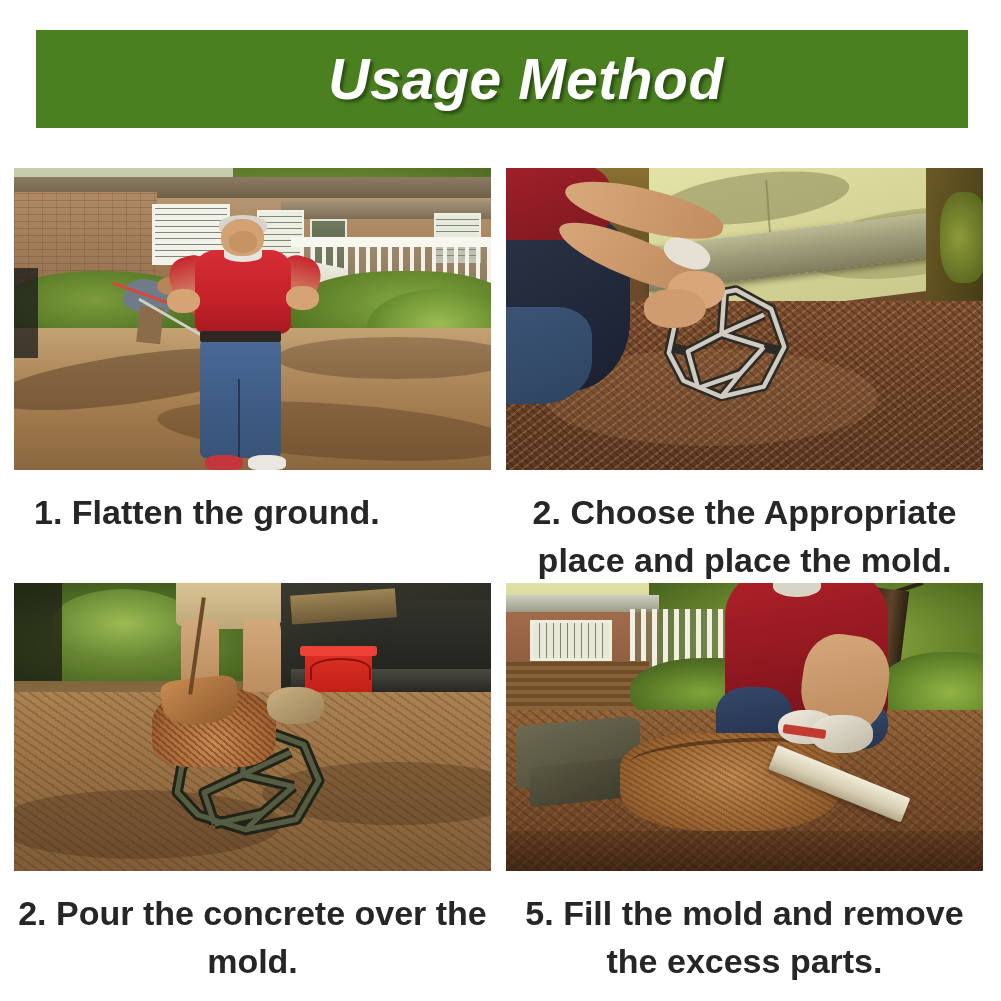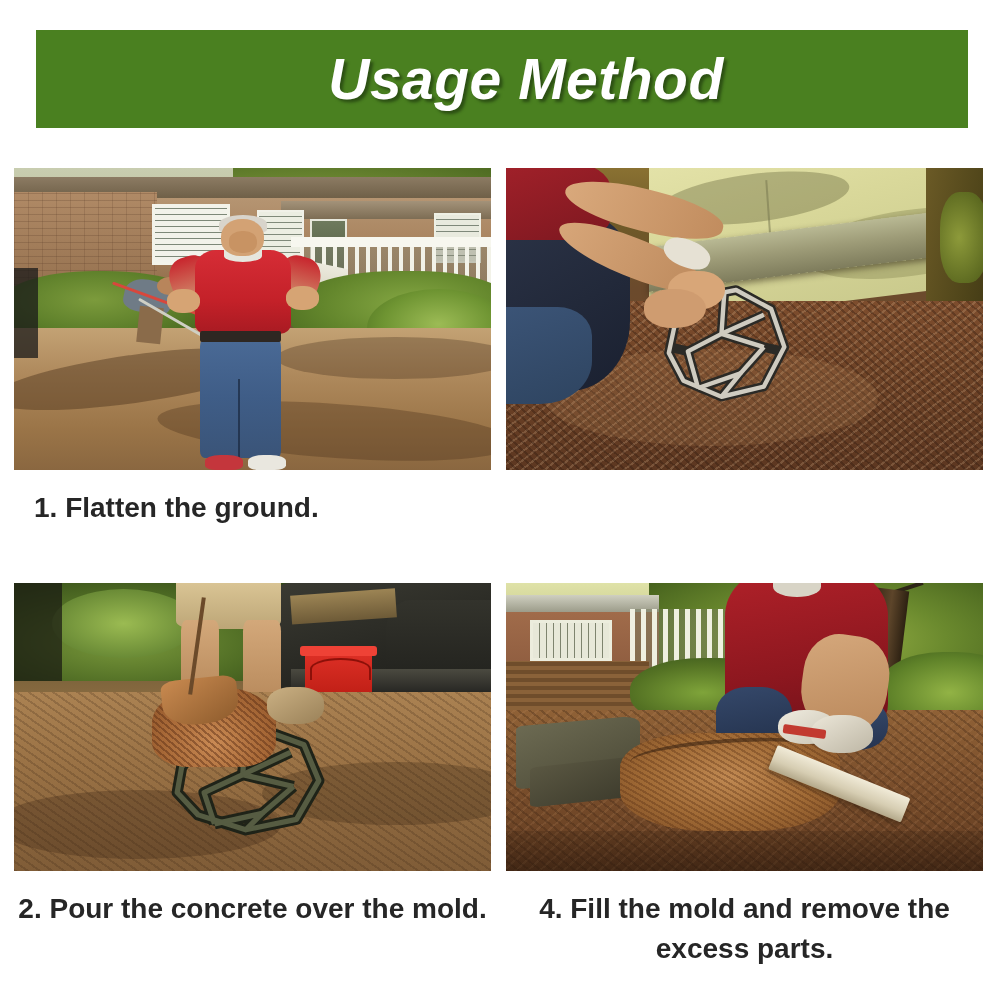--- a/index.html
+++ b/index.html
@@ -61,21 +61,21 @@
     width: 477px;
     height: 302px;
     overflow: hidden;
     background: #6b5436;
   }
   .step-3 .photo, .step-4 .photo { height: 288px; }
 
   .caption {
     margin-top: 18px;
     color: #262626;
-    font-size: 28px;
+    font-size: 34px;
     font-weight: bold;
     line-height: 1.42;
     text-align: center;
     font-family: "Liberation Sans", sans-serif;
   }
   .caption.one-line { text-align: left; padding-left: 20px; }
 
   
   .lyr { position: absolute; }
 
@@ -464,20 +464,21 @@
             <path d="M92,86 L46,110 L60,160"></path>
             <path d="M92,86 L150,60"></path>
             <path d="M118,140 L150,104"></path>
             <path d="M92,172 L118,140 L60,160"></path>
           </g>
         </svg>
       </div>
       <div class="lyr p2-hand1"></div>
       <div class="lyr p2-hand2"></div>
     </div>
+    <div class="caption">2. Choose the Appropriate place and place the mold.</div>
   </div>
 
   <div class="step step-3">
     <div class="photo">
       <div class="lyr p3-bg"></div>
       <div class="lyr p3-trees"></div>
       <div class="lyr p3-trees2"></div>
       <div class="lyr p3-dark-l"></div>
       <div class="lyr p3-machine"></div>
       <div class="lyr p3-machine2"></div>
@@ -544,16 +545,16 @@
       <div class="lyr p4-knee2"></div>
       <div class="lyr p4-arm"></div>
       <div class="lyr p4-filled"></div>
       <div class="lyr p4-mold-ln"></div>
       <div class="lyr p4-board"></div>
       <div class="lyr p4-glove1"></div>
       <div class="lyr p4-glove2"></div>
       <div class="lyr p4-gl-strp"></div>
       <div class="lyr p4-dark-bot"></div>
     </div>
-    <div class="caption">4. Fill the mold and remove the excess parts.</div>
+    <div class="caption">5. Fill the mold and remove the excess parts.</div>
   </div>
 
 </div>
 
 </body></html>

